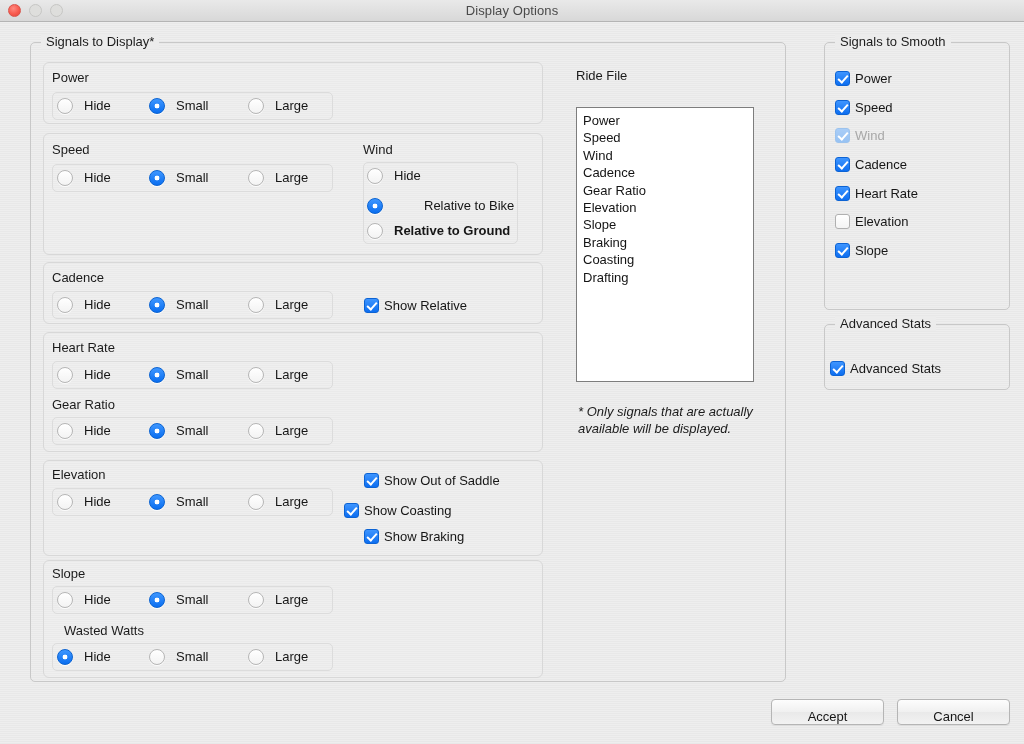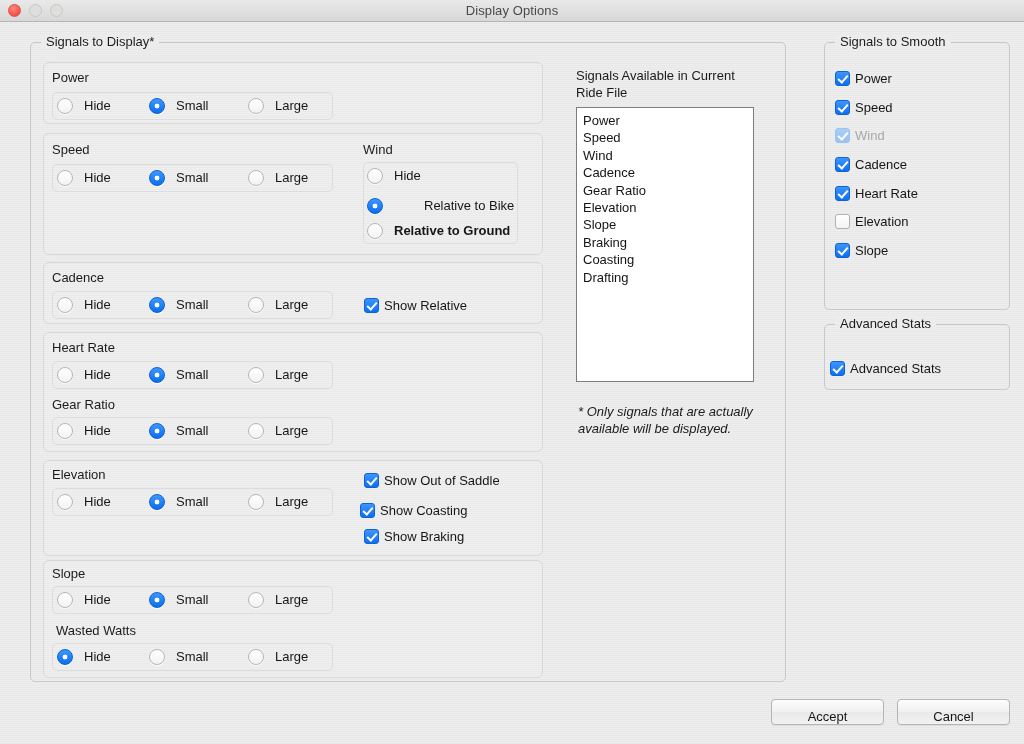--- a/index.html
+++ b/index.html
@@ -321,21 +321,21 @@
 </div>
 <div class="radio" style="left:248px; top:494px;">
   <span class="dot"></span>
   <span class="rl">Large</span>
 </div>
 
 <div class="check on" style="left:364px; top:473px;align-items:center;">
   <span class="box"></span>
   <span class="cl">Show Out of Saddle</span>
 </div>
-<div class="check on" style="left:360px; top:503px;">
+<div class="check on" style="left:344px; top:503px;">
   <span class="box"></span>
   <span class="cl">Show Coasting</span>
 </div>
 <div class="check on" style="left:364px; top:529px;">
   <span class="box"></span>
   <span class="cl">Show Braking</span>
 </div>
 
 <div class="panel" style="left:43px; top:560px; width:500px; height:118px;"></div>
 <div class="sig-label" style="left:52px; top:566px;">Slope</div>
@@ -346,37 +346,36 @@
 </div>
 <div class="radio on" style="left:149px; top:592px;">
   <span class="dot"></span>
   <span class="rl">Small</span>
 </div>
 <div class="radio" style="left:248px; top:592px;">
   <span class="dot"></span>
   <span class="rl">Large</span>
 </div>
 
-<div class="sig-label" style="left:56px; top:623px;">Wasted Watts</div>
+<div class="sig-label" style="left:64px; top:623px;">Wasted Watts</div>
 <div class="radio-frame" style="left:52px; top:643px; width:281px; height:28px;"></div>
 <div class="radio on" style="left:57px; top:649px;">
   <span class="dot"></span>
   <span class="rl">Hide</span>
 </div>
 <div class="radio" style="left:149px; top:649px;">
   <span class="dot"></span>
   <span class="rl">Small</span>
 </div>
 <div class="radio" style="left:248px; top:649px;">
   <span class="dot"></span>
   <span class="rl">Large</span>
 </div>
 
 <div class="list-caption" style="left:576px; top:67px; width:200px;">
-  <div>Signals Available in Current</div>
   <div>Ride File</div>
 </div>
 
 <div class="listbox" style="left:576px; top:107px; width:178px; height:275px;">
   <div class="li">Power</div>
   <div class="li">Speed</div>
   <div class="li">Wind</div>
   <div class="li">Cadence</div>
   <div class="li">Gear Ratio</div>
   <div class="li">Elevation</div>

